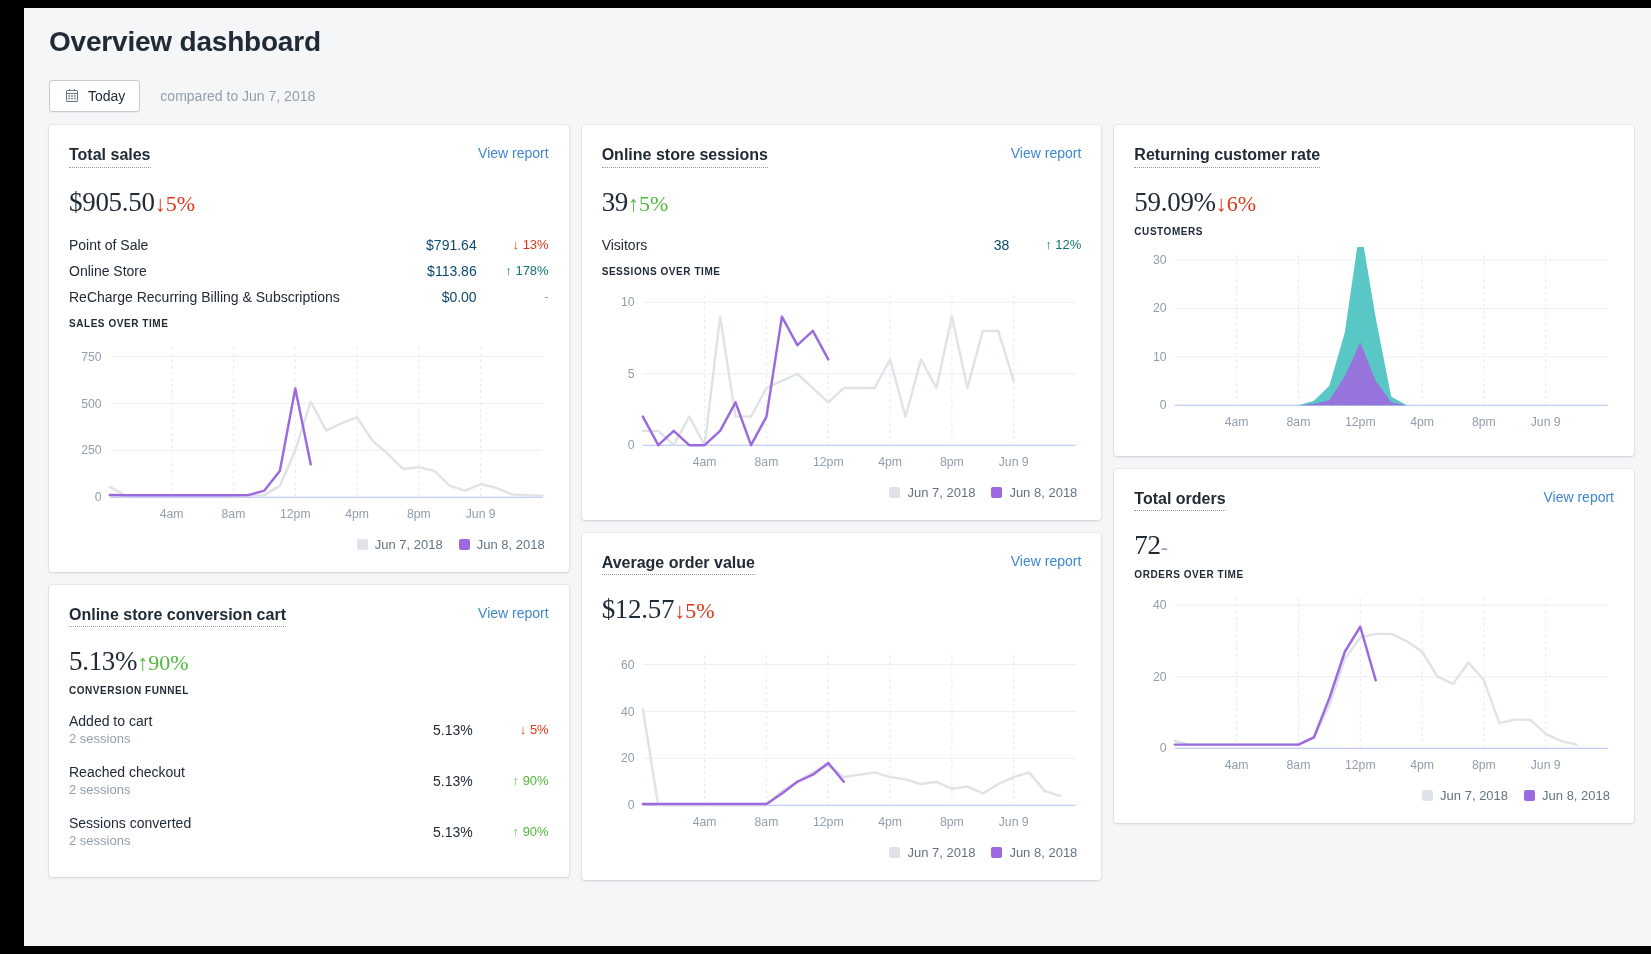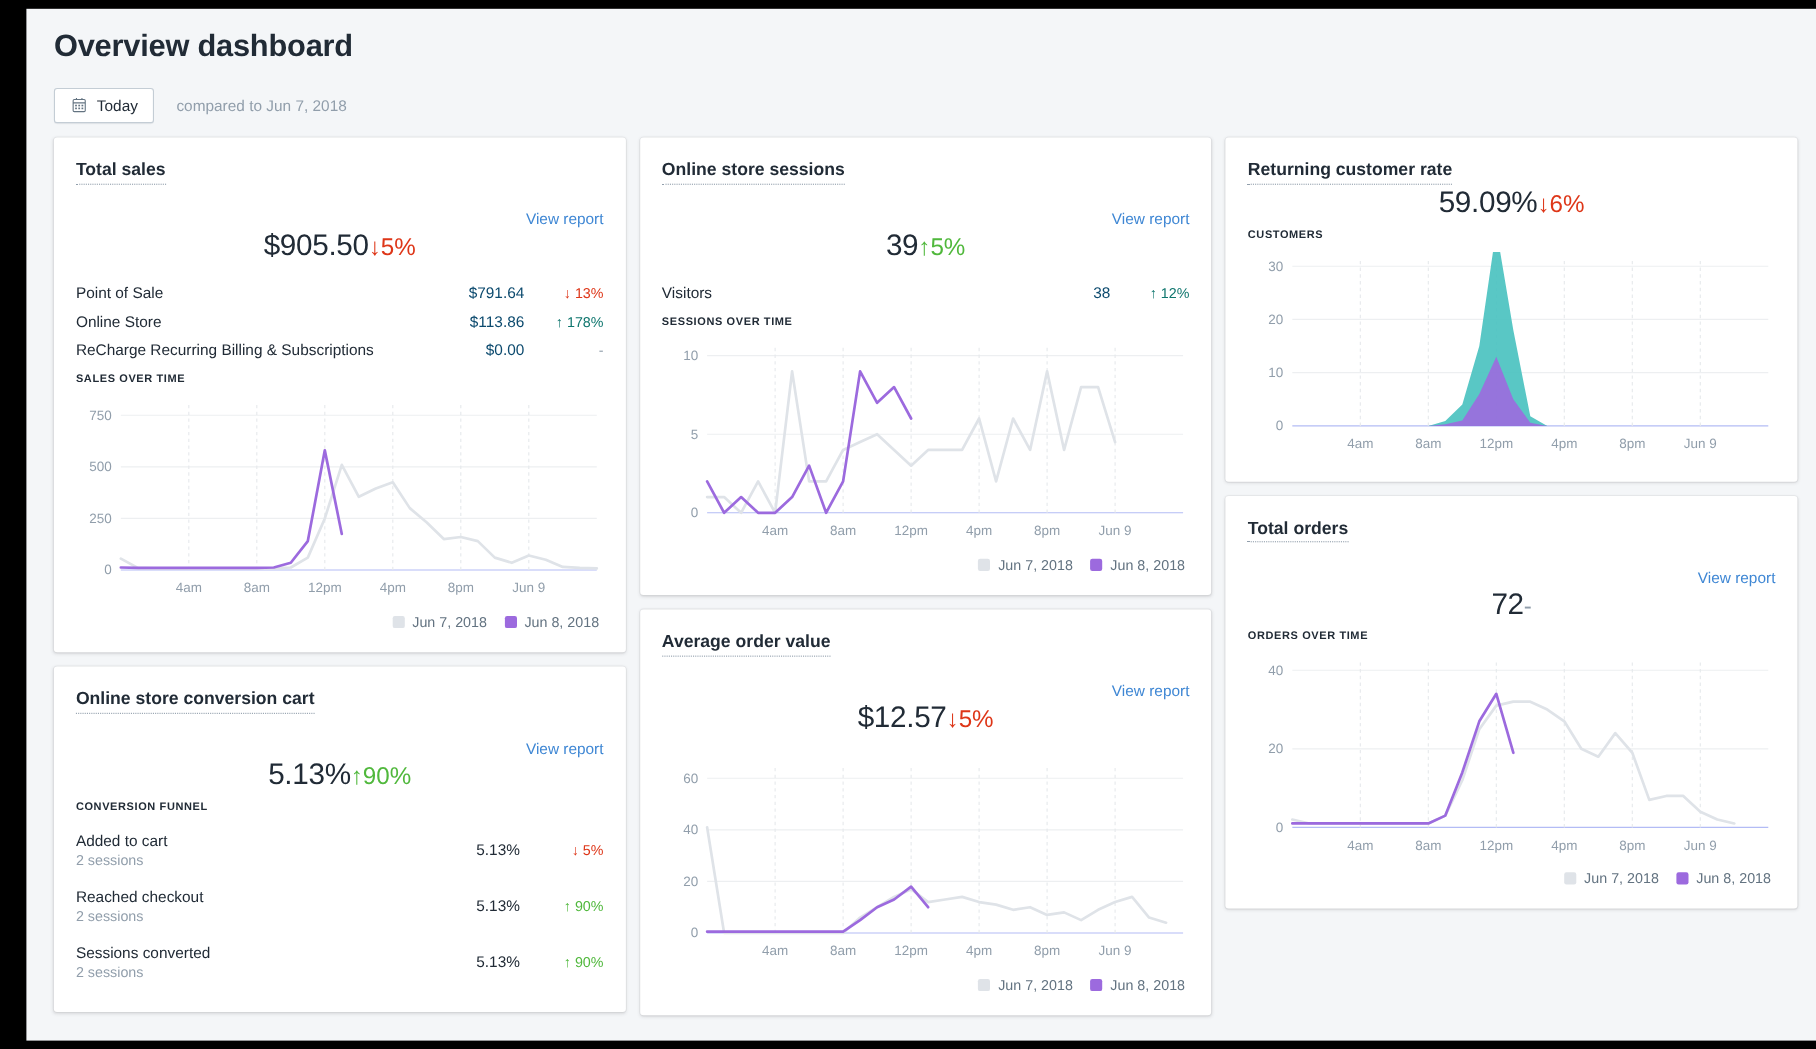--- a/index.html
+++ b/index.html
@@ -39,22 +39,22 @@
   .card {
     background: #fff; border-radius: 3px;
     box-shadow: 0 0 0 1px rgba(63,63,68,.05), 0 1px 3px rgba(63,63,68,.15);
     padding: 20px;
   }
   .card-head { display: flex; justify-content: space-between; align-items: flex-start; }
   .card-title {
     font-size: 16px; font-weight: bold; color: #212b36;
     border-bottom: 1px dotted #919eab; padding-bottom: 1px; line-height: 1.3;
   }
-  .view-report { font-size: 14px; color: #3f87d4; text-decoration: none; cursor: pointer; white-space: nowrap; margin-top: 46px; }
-  .metric-row { display: flex; justify-content: center; align-items: baseline; margin-top: 1px; }
+  .view-report { font-size: 14px; color: #3f87d4; text-decoration: none; cursor: pointer; white-space: nowrap; }
+  .metric-row { display: flex; justify-content: flex-start; align-items: baseline; margin-top: 19px; font-family: Liberation Serif, serif; }
   .metric-value { font-size: 27px; color: #212b36; letter-spacing: -0.3px; }
   .delta { font-size: 22px; white-space: nowrap; }
   .delta.down { color: #de3618; }
   .delta.up { color: #50b83c; }
   .delta.none { color: #919eab; }
 
   .subrows { margin-top: 14px; }
   .subrow { display: flex; align-items: center; font-size: 14px; color: #212b36; padding: 5px 0; }
   .sub-label { flex: 1 1 auto; }
   .sub-val { width: 92px; text-align: right; color: #0c4a6e; }

